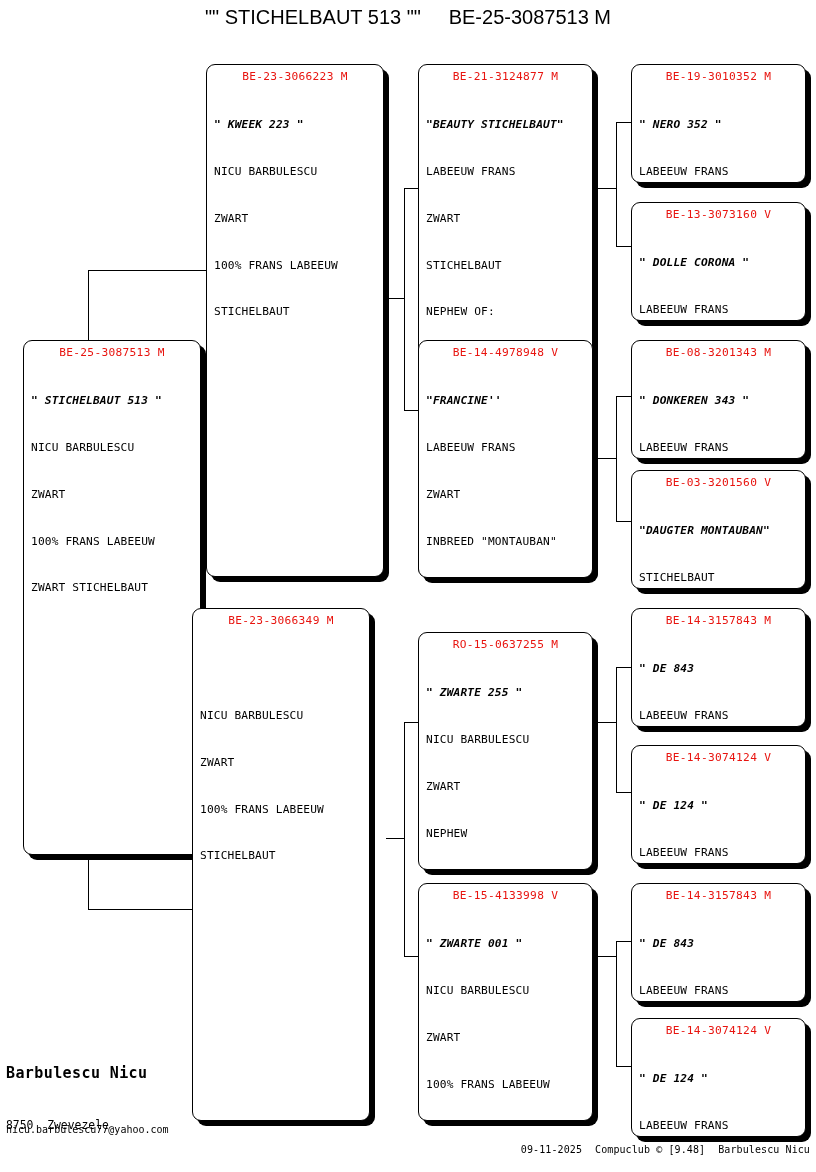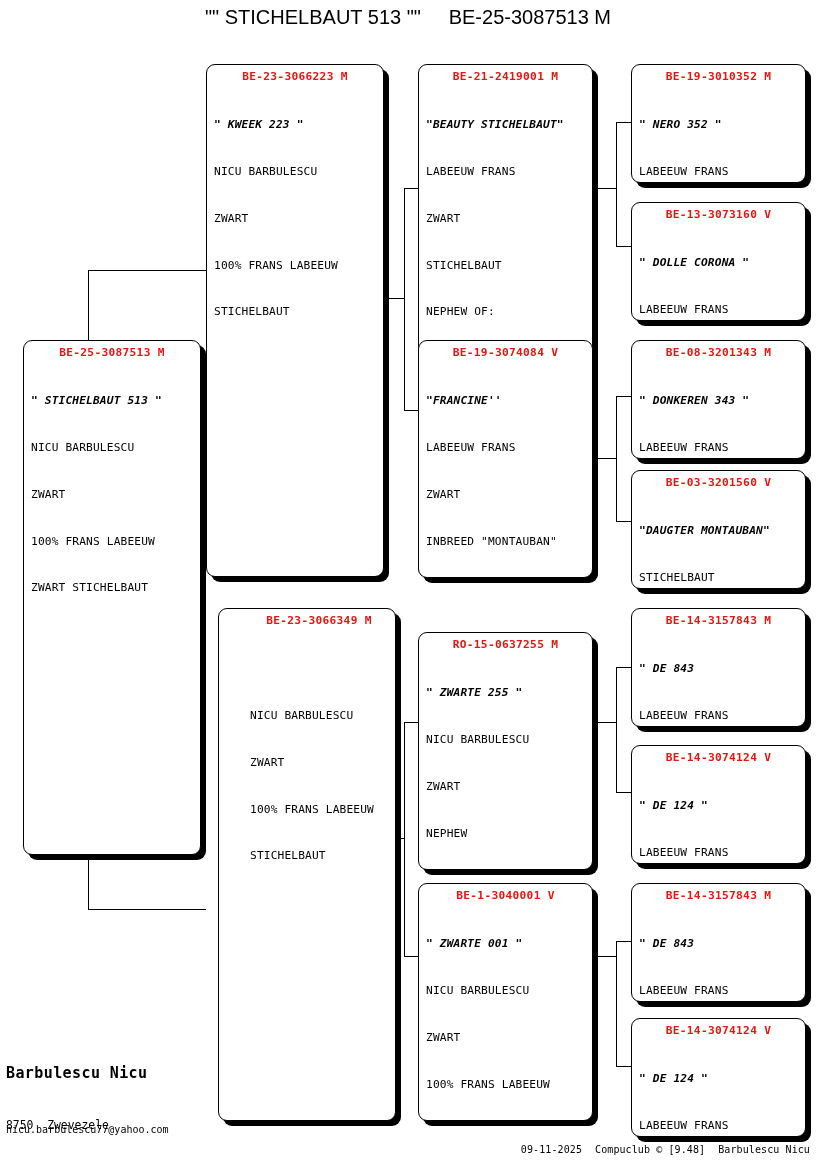--- a/index.html
+++ b/index.html
@@ -22,21 +22,21 @@
   
   .box{
     position:absolute;
     background:#ffffff;
     border:1.4px solid #000000;
     border-radius:9px;
     box-sizing:border-box;
     box-shadow:5px 5px 0 0 #000000;
     overflow:hidden;
   }
-  .ring-no{font-size:11.2px;font-weight:bold;color:#e8140f;
+  .ring-no{font-size:11.2px;font-weight:normal;color:#e8140f;
     text-align:center;white-space:pre;letter-spacing:0.3px;
     margin-top:5px;line-height:13px;}
   .lines{
     margin:3px 0 0 7px;
     font-size:11.2px;line-height:15.6px;
     white-space:pre;letter-spacing:0.15px;
   }
   .ln{display:block;min-height:15.6px;}
   .ln.it{font-style:italic;font-weight:bold;}
 
@@ -116,52 +116,52 @@
     <div class="ring-no">BE-23-3066223 M</div>
     <div class="lines">
       <span class="ln it">" KWEEK 223 "</span>
       <span class="ln">NICU BARBULESCU</span>
       <span class="ln">ZWART</span>
       <span class="ln">100% FRANS LABEEUW</span>
       <span class="ln">STICHELBAUT</span>
     </div>
   </div>
 
-  <div class="box" style="left:218px;top:608px;width:178px;height:513px;padding-left:24px;">
+  <div class="box" style="left:192px;top:608px;width:178px;height:513px;">
     <div class="ring-no">BE-23-3066349 M</div>
     <div class="lines">
       <span class="ln it"></span>
       <span class="ln">NICU BARBULESCU</span>
       <span class="ln">ZWART</span>
       <span class="ln">100% FRANS LABEEUW</span>
       <span class="ln">STICHELBAUT</span>
     </div>
   </div>
 
   <div class="box" style="left:418px;top:64px;width:175px;height:513px;">
-    <div class="ring-no">BE-21-2419001 M</div>
+    <div class="ring-no">BE-21-3124877 M</div>
     <div class="lines">
       <span class="ln it">"BEAUTY STICHELBAUT"</span>
       <span class="ln">LABEEUW FRANS</span>
       <span class="ln">ZWART</span>
       <span class="ln">STICHELBAUT</span>
       <span class="ln">NEPHEW OF:</span>
       <span class="ln">"DOLLE BARCELONA"</span>
       <span class="ln">1°NAT BARCELONA "12</span>
       <span class="ln">2°INT BARCELONA "12</span>
       <span class="ln">25348 P 1057 KM</span>
       <span class="ln">WINNER GOUDEN VLEUG</span>
       
       
       
     </div>
   </div>
 
   <div class="box" style="left:418px;top:340px;width:175px;height:238px;">
-    <div class="ring-no">BE-19-3074084 V</div>
+    <div class="ring-no">BE-14-4978948 V</div>
     <div class="lines">
       <span class="ln it">"FRANCINE''</span>
       <span class="ln">LABEEUW FRANS</span>
       <span class="ln">ZWART</span>
       <span class="ln">INBREED "MONTAUBAN"</span>
       
       
       
       
     </div>
@@ -180,21 +180,21 @@
       
       
       
       
       
       
     </div>
   </div>
 
   <div class="box" style="left:418px;top:883px;width:175px;height:238px;">
-    <div class="ring-no">BE-1-3040001 V</div>
+    <div class="ring-no">BE-15-4133998 V</div>
     <div class="lines">
       <span class="ln it">" ZWARTE 001 "</span>
       <span class="ln">NICU BARBULESCU</span>
       <span class="ln">ZWART</span>
       <span class="ln">100% FRANS LABEEUW</span>
       
     </div>
   </div>
 
   <div class="box" style="left:631px;top:64px;width:175px;height:119px;">

